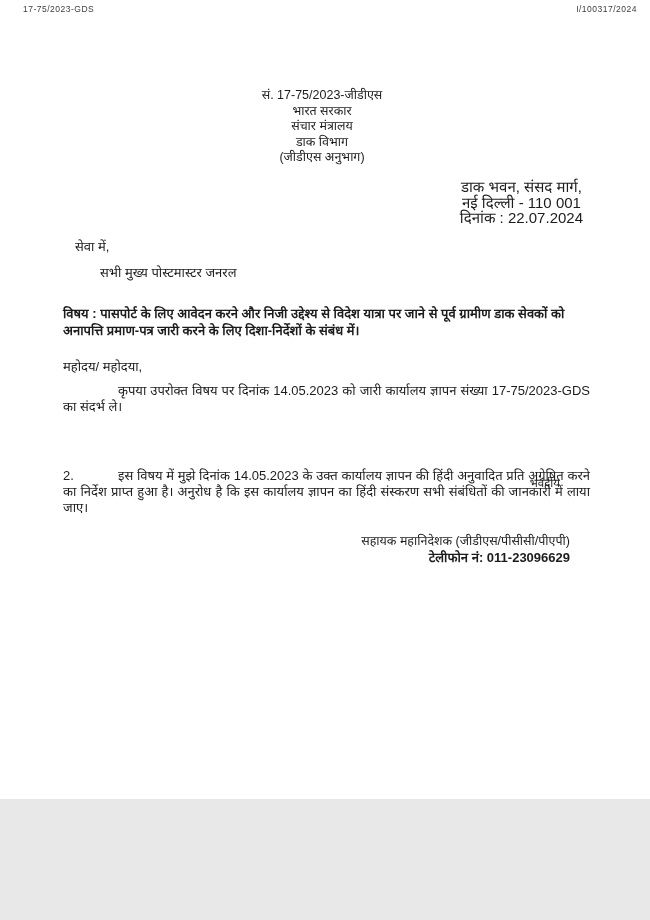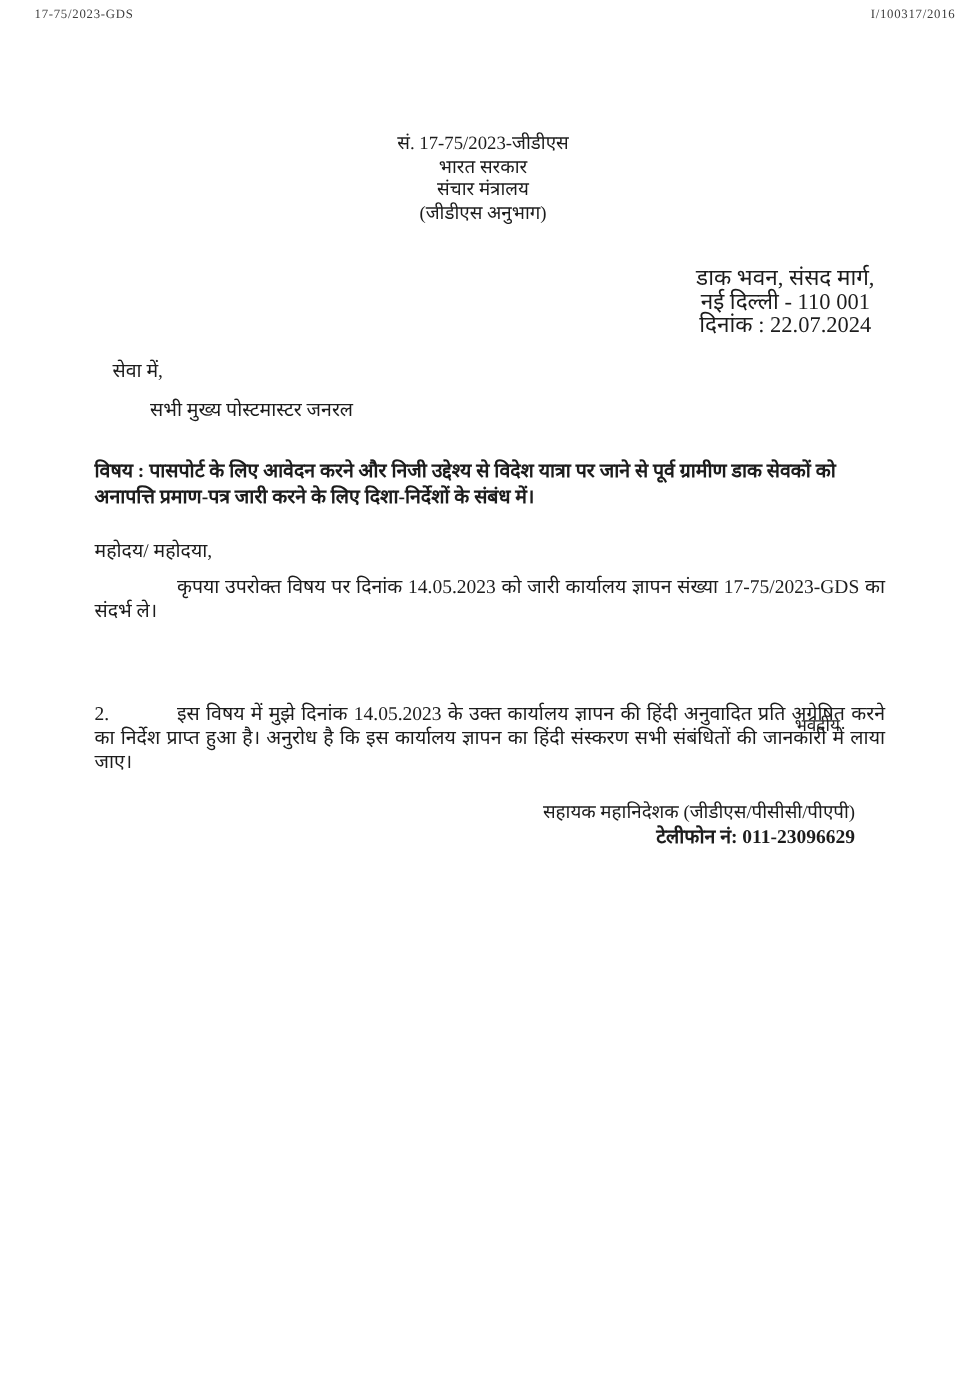--- a/index.html
+++ b/index.html
@@ -4,26 +4,25 @@
 <style>
   html, body {
     margin: 0;
     padding: 0;
     background: #e8e8e8;
     font-family: "Liberation Sans", "DejaVu Sans", sans-serif;
   }
   .page {
     position: relative;
     width: 650px;
-    height: 920px;
+    height: 799px;
     margin: 0 auto;
     background: #ffffff;
     color: #1c1c1c;
     overflow: hidden;
-    font-family: Liberation Serif, serif;
   }
   
   .hdr-ref {
     position: absolute;
     top: 4px;
     font-size: 8.5px;
     letter-spacing: 0.5px;
     color: #3d3d3d;
   }
   .hdr-left  { left: 23px; }
@@ -126,26 +125,27 @@
     font-weight: bold;
     font-size: 13px;
   }
 </style>
 </head>
 <body>
 
 <div class="page">
 
   <span class="hdr-ref hdr-left">17-75/2023-GDS</span>
-  <span class="hdr-ref hdr-right">I/100317/2016</span>
+  <span class="hdr-ref hdr-right">I/100317/2024</span>
 
   <div class="letterhead">
     <div>सं. 17-75/2023-जीडीएस</div>
     <div>भारत सरकार</div>
     <div>संचार मंत्रालय</div>
+    <div>डाक विभाग</div>
     <div>(जीडीएस अनुभाग)</div>
   </div>
 
   <div class="addr-block">
     <div>डाक भवन, संसद मार्ग,</div>
     <div>नई दिल्ली - 110 001</div>
     <div>दिनांक : 22.07.2024</div>
   </div>
 
   <div class="seva">सेवा में,</div>

